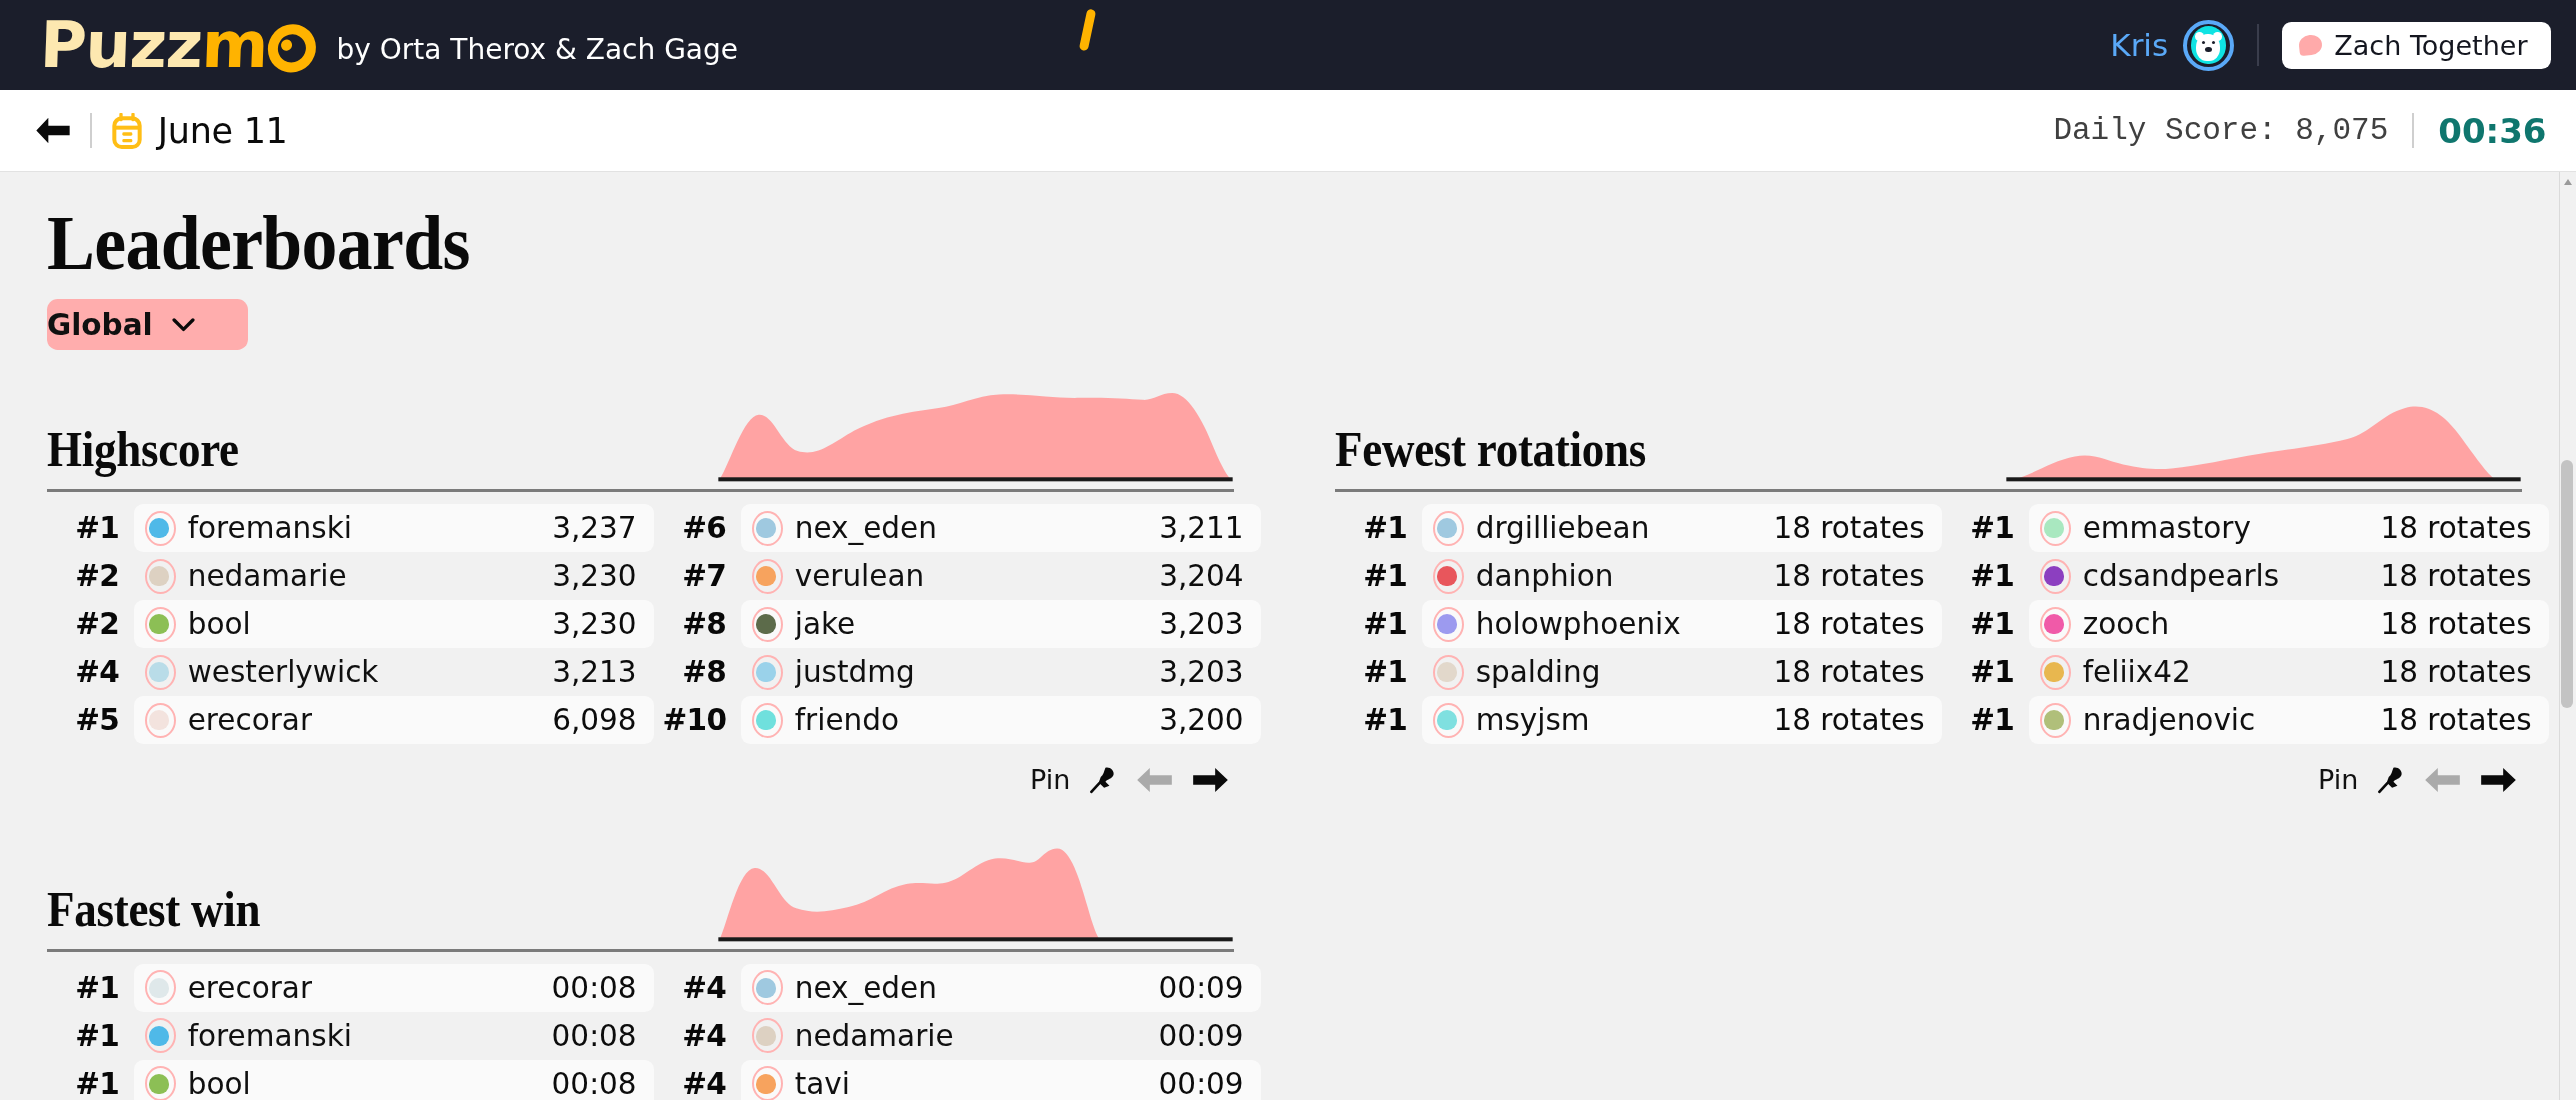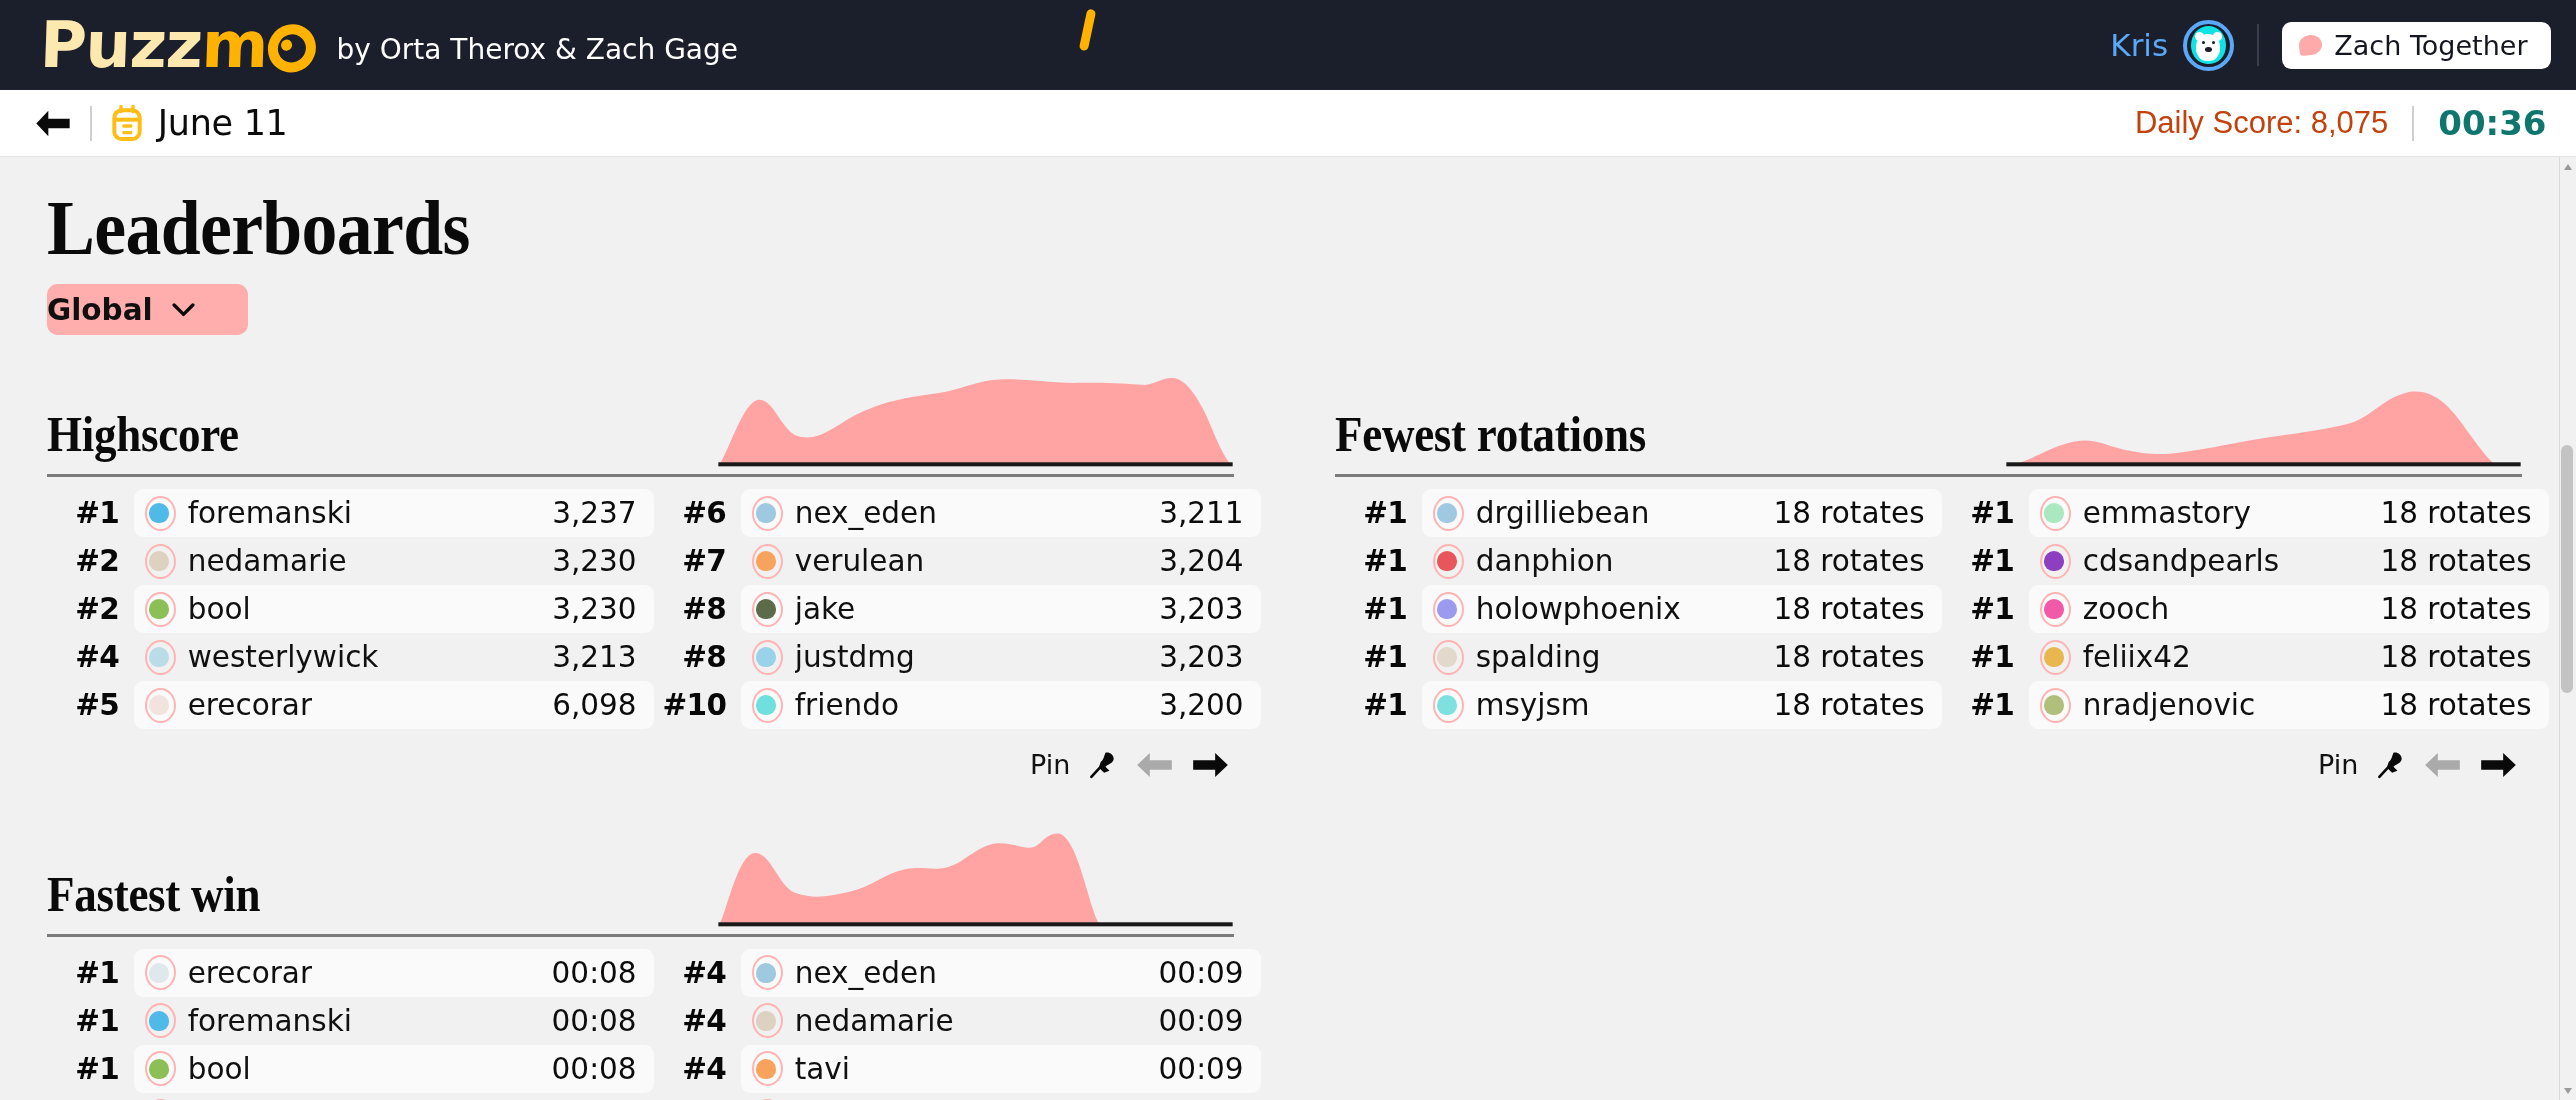--- a/index.html
+++ b/index.html
@@ -126,41 +126,41 @@
   }
   .pt-label {
     font-family: "DejaVu Sans", sans-serif;
     font-size: 27px;
     color: #14161f;
     white-space: nowrap;
   }
 
   
   .subbar {
-    height: 67px;
+    height: 82px;
     background: #ffffff;
     display: flex;
     align-items: center;
     padding: 0 29.5px 0 35px;
     border-bottom: 1.3px solid #e2e2e2;
   }
   .back-arrow { width: 36px; height: 31px; cursor: pointer; }
   .sub-divider { width: 2px; height: 35px; background: #cfcfcf; margin: 0 19px; }
   .cal-icon { width: 32px; height: 36px; margin-right: 14.8px; }
   .date-label {
     font-family: "DejaVu Sans", sans-serif;
     font-size: 35px;
     color: #0b0b0b;
     letter-spacing: -0.3px;
   }
   .sub-right { margin-left: auto; display: flex; align-items: center; }
   .daily-score {
-    font-family: Liberation Sans, sans-serif;
+    font-family: Liberation Mono, monospace;
     font-size: 31px;
-    color: #c2410c;
+    color: #404040;
   }
   .sub-divider2 { width: 2px; height: 35px; background: #cfcfcf; margin: 0 24px; }
   .timer {
     font-family: "DejaVu Sans", sans-serif;
     font-size: 34px;
     font-weight: bold;
     color: #0f766e;
   }
 
   

